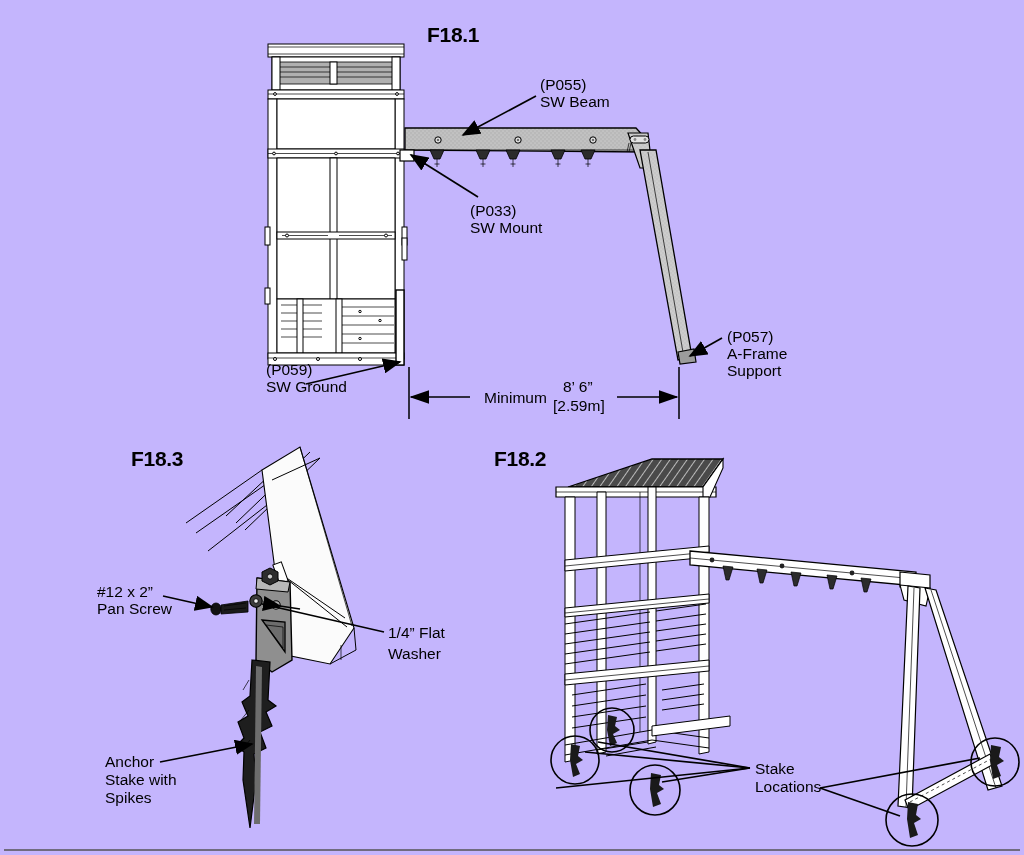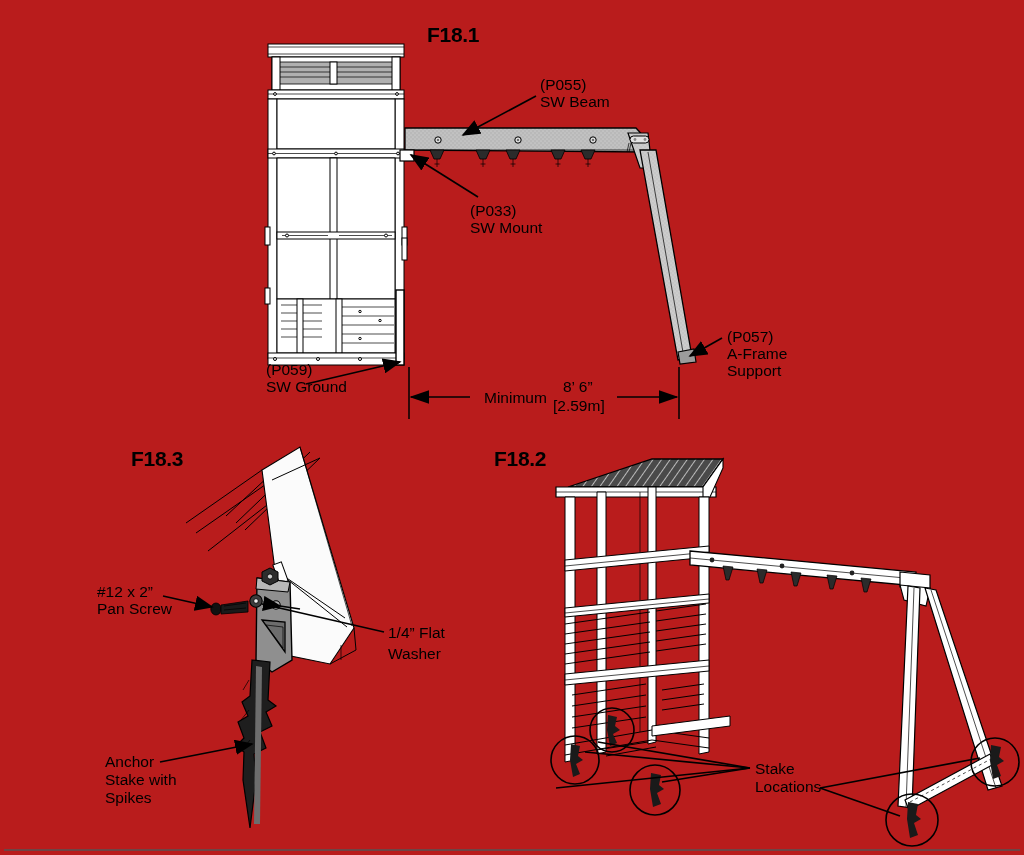--- a/index.html
+++ b/index.html
@@ -9,21 +9,21 @@
     background: #ffffff;
   }
   body {
     font-family: "Liberation Sans", sans-serif;
     color: #000000;
   }
   #page {
     position: relative;
     width: 1024px;
     height: 855px;
-    background: #b91c1c;
+    background: #c4b5fd;
     overflow: hidden;
   }
   #page svg {
     position: absolute;
     left: 0;
     top: 0;
     width: 1024px;
     height: 855px;
   }
   .fig-title {

